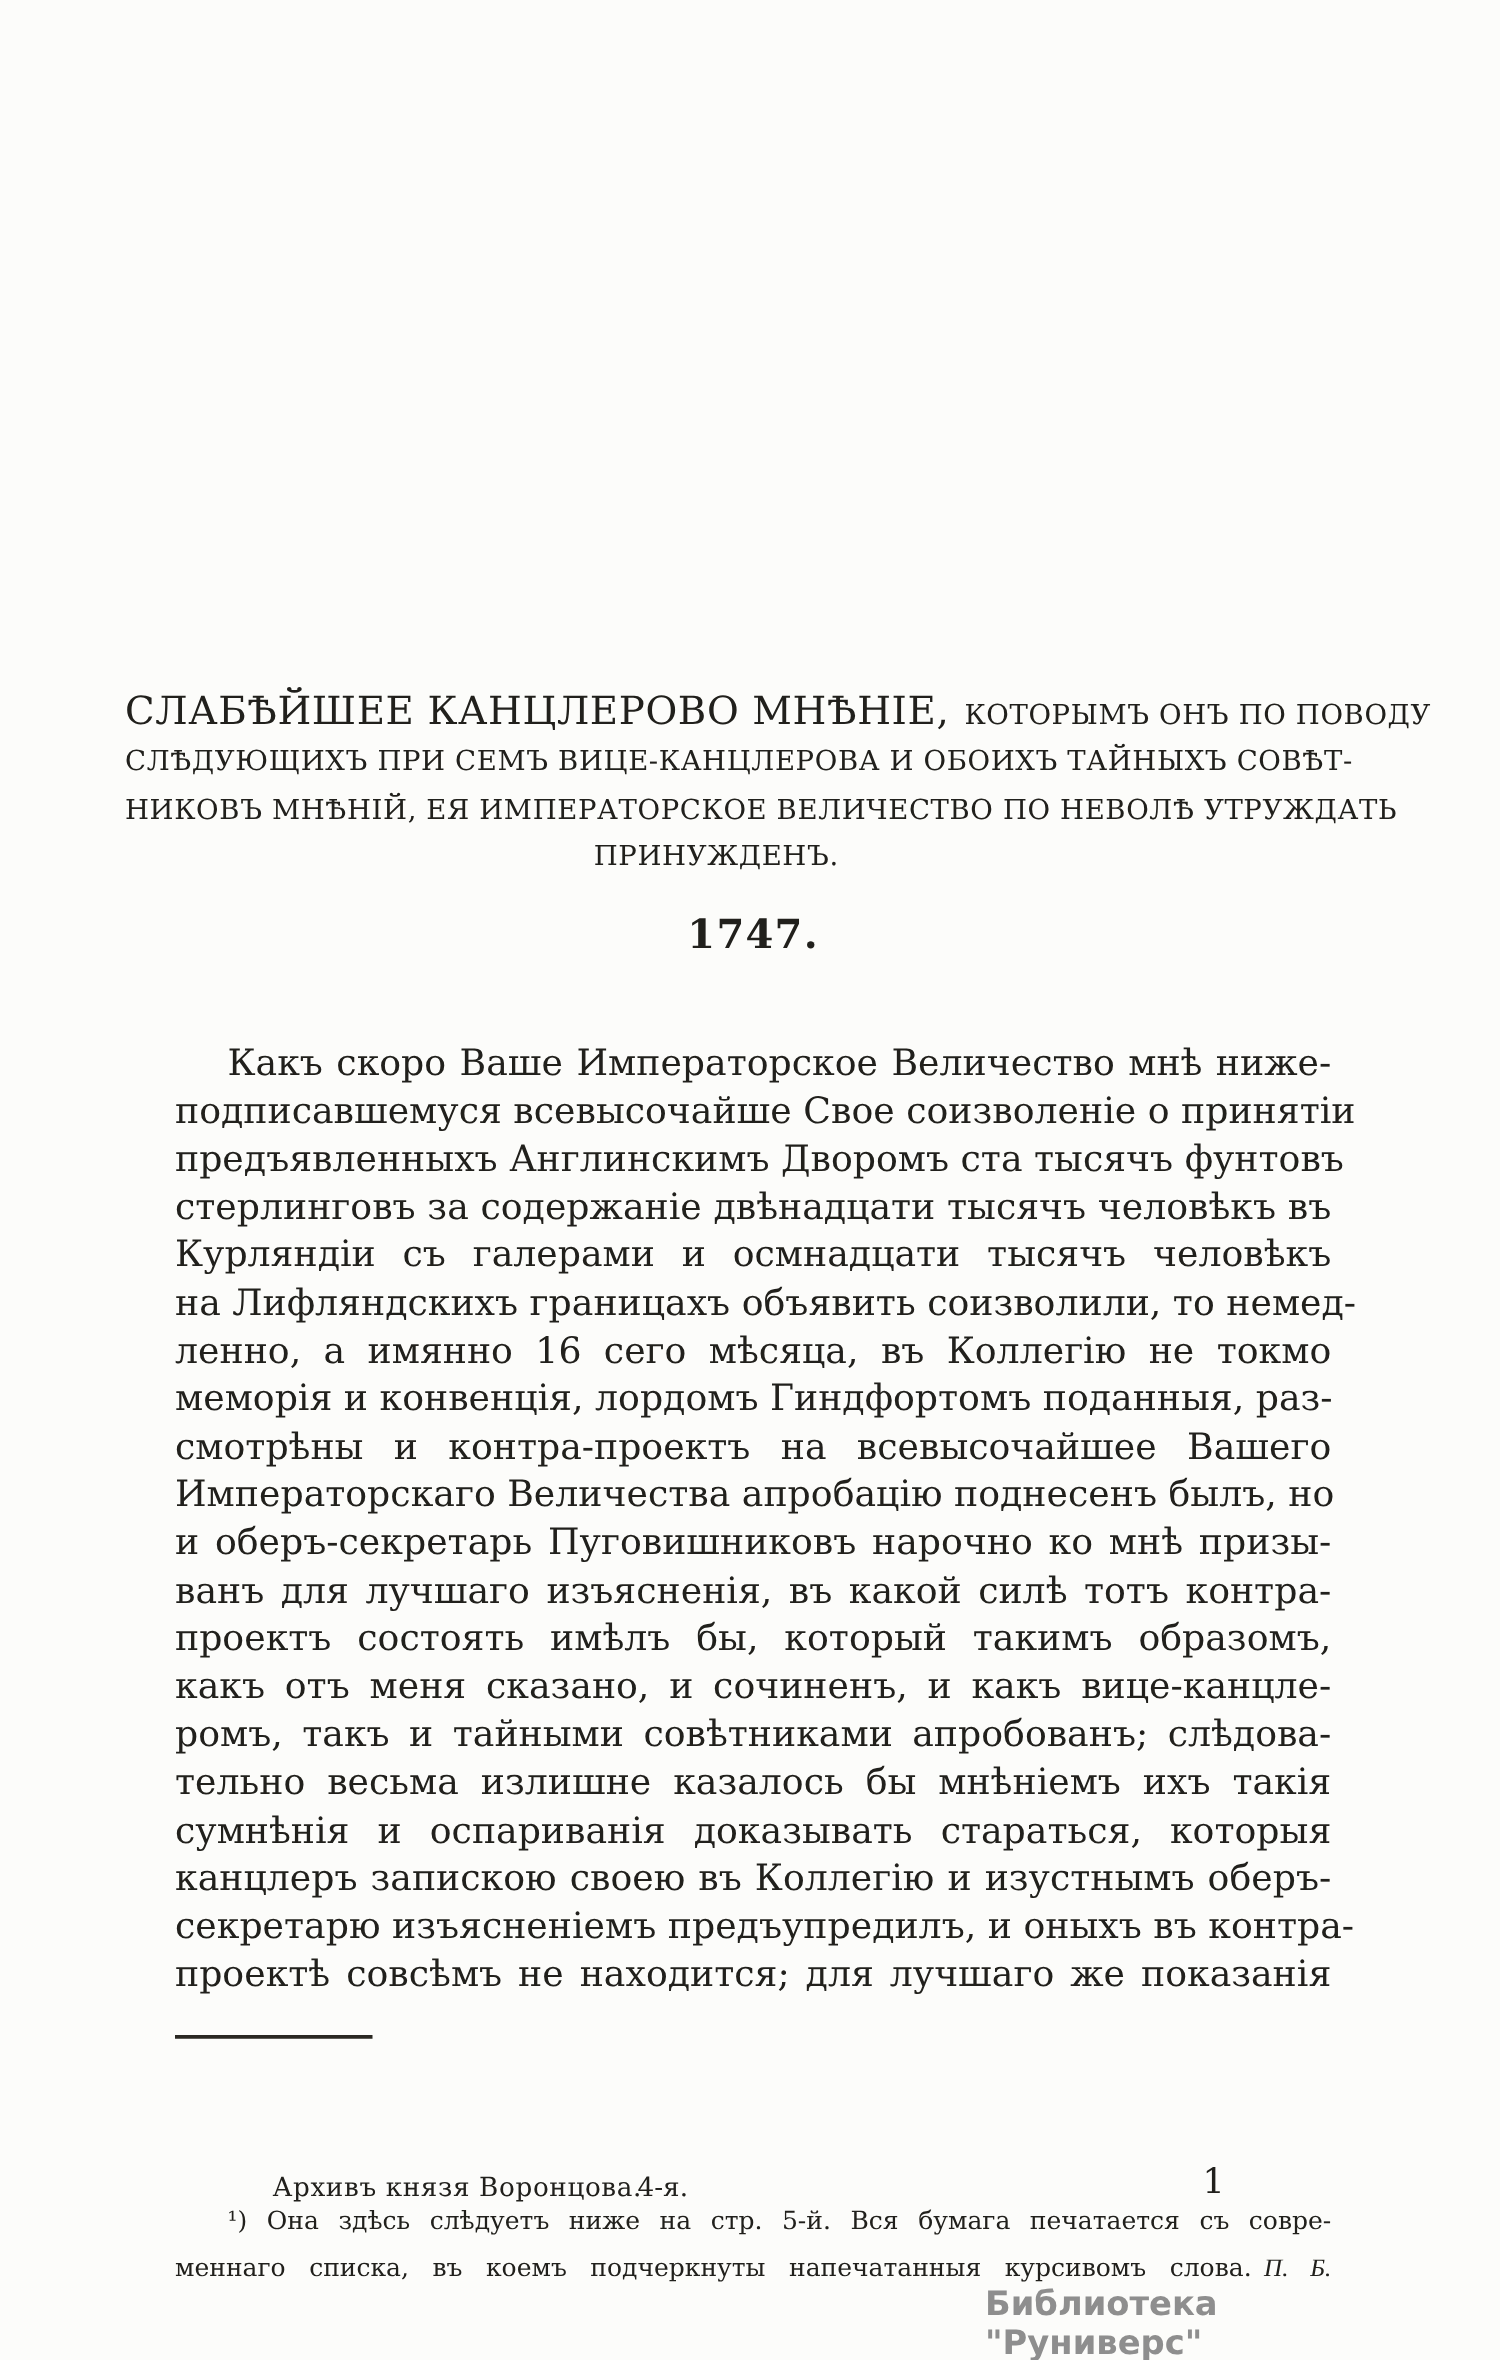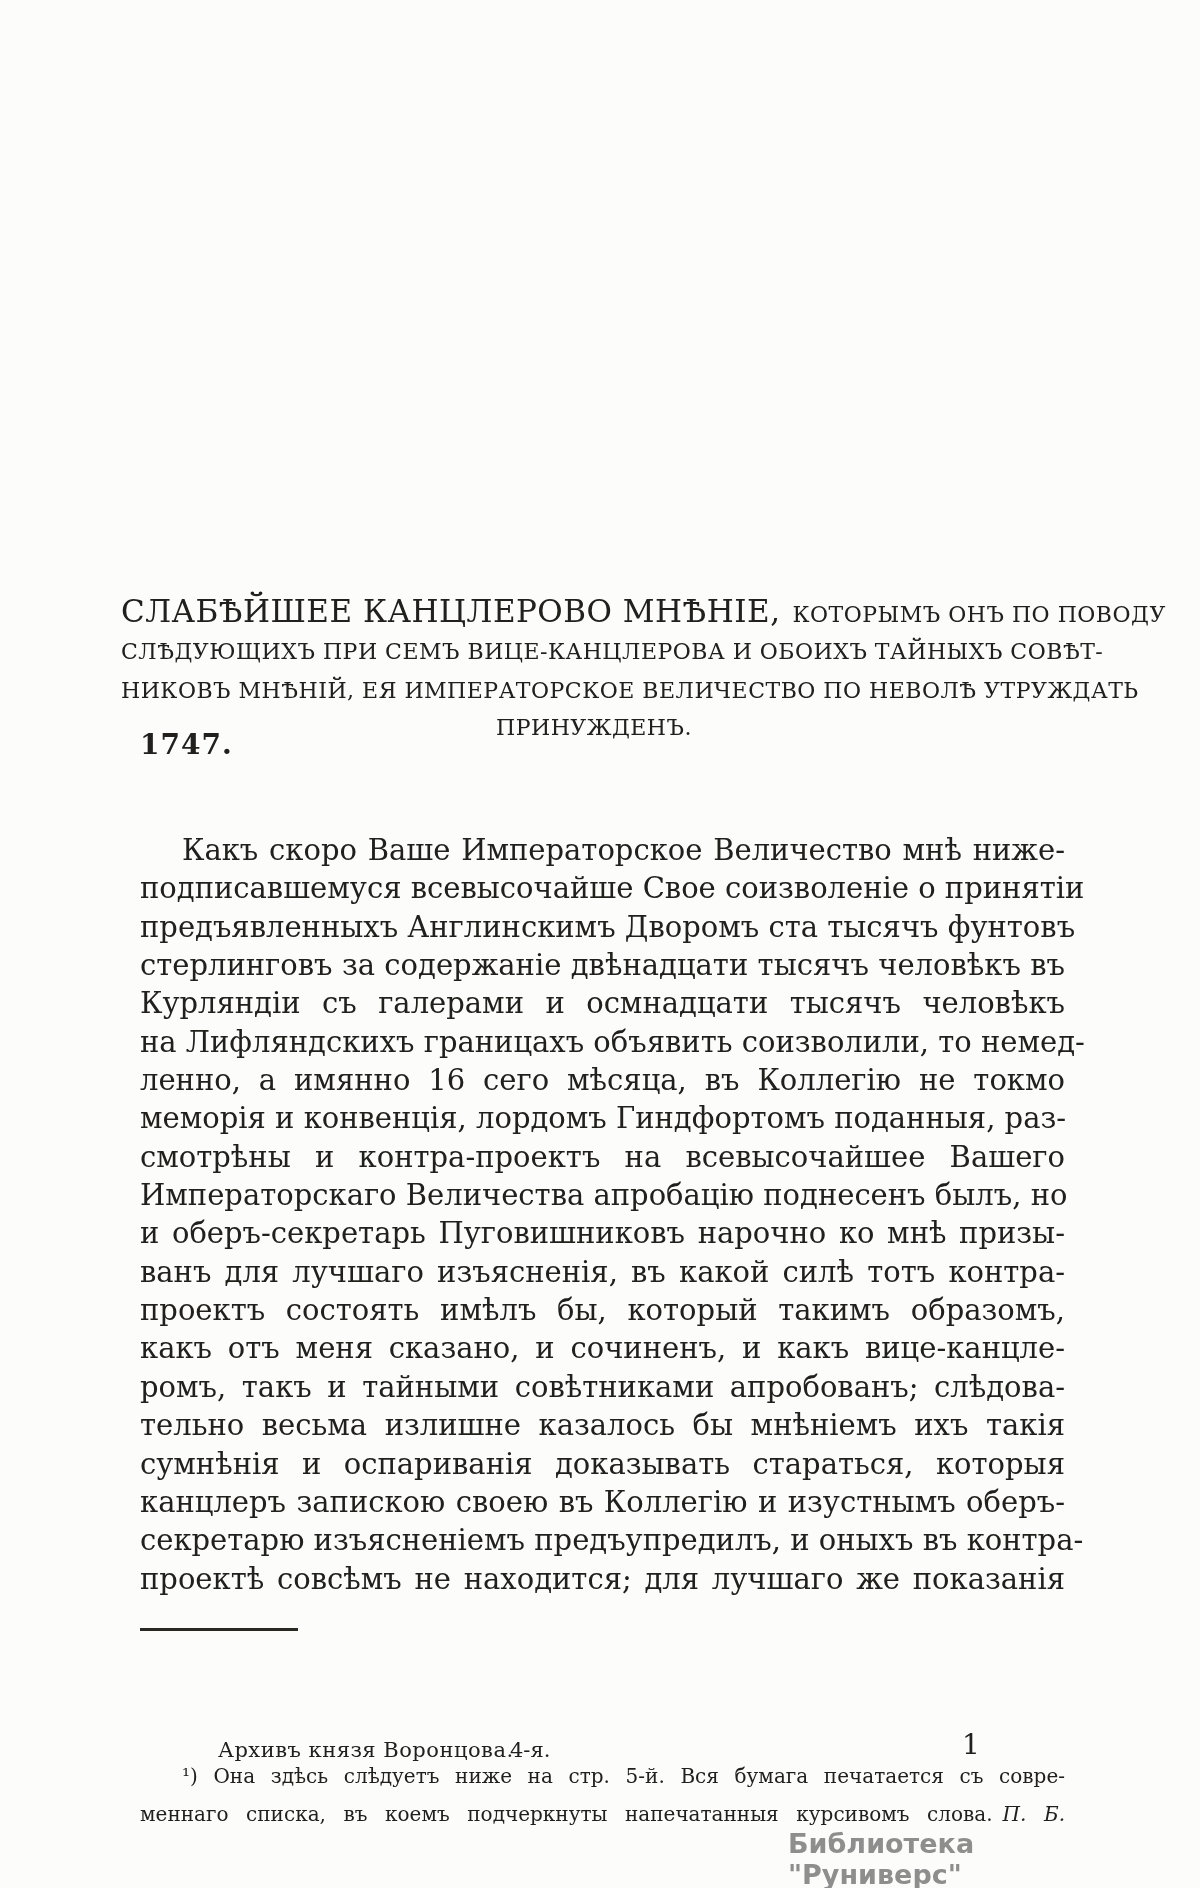--- a/index.html
+++ b/index.html
@@ -12,52 +12,52 @@
     position:relative;
     width:1200px;height:1888px;
     margin:0 auto;
     background:var(--paper);
     color:var(--ink);
     font-family:"DejaVu Serif","DejaVu Sans",serif;
     overflow:hidden;
   }
   .abs{position:absolute;}
   
-  .heading{left:121px;top:548px;width:946px;margin-top:42px;}
+  .heading{left:100px;top:548px;width:946px;}
   .h-line{
     white-space:nowrap;
     text-align:justify;
     text-align-last:justify;
     letter-spacing:0.5px;
   }
   .h-line-1{height:42px;line-height:42px;}
   .h-lead{font-size:31px;}
   .h-small{font-size:22px;margin-left:12px;}
   .h-line-2,.h-line-3{height:39px;line-height:39px;font-size:22px;}
   .h-line-4{height:36px;line-height:36px;font-size:22px;text-align-last:center;}
   
   .date-heading{
     left:140px;top:728px;width:925px;
-    font-size:28px;font-weight:bold;
+    text-align:center;font-size:32px;font-weight:bold;
     letter-spacing:1px;
   }
   
   .body-block{left:140px;top:799px;width:925px;font-size:29px;}
   .jline{
     line-height:38.35px;
     text-align:justify;
     text-align-last:justify;
     white-space:nowrap;
   }
   .indent{text-indent:42px;margin-top:32px;}
   
   .fn-rule{left:140px;top:1628px;width:158px;height:3px;background:#2a2822;}
   .fn-block{left:140px;top:1725px;width:925px;font-size:20px;}
   .fn-block .jline{line-height:38px;}
-  .fn-sig{font-style:italic;margin-left:10px;}
+  .fn-sig{font-style:italic;margin-left:10px;font-family:Liberation Serif, serif;}
   
   .footer{left:0;top:1728px;width:976px;height:46px;}
   .archive-note{left:218px;top:10px;font-size:21px;letter-spacing:0.5px;}
   .volume-note{left:510px;top:10px;font-size:21px;}
   .page-number{left:962px;top:0;font-size:28px;}
   
   .watermark{
     left:788px;top:1828px;width:360px;
     font-family:"DejaVu Sans",sans-serif;
     font-size:27px;font-weight:bold;

